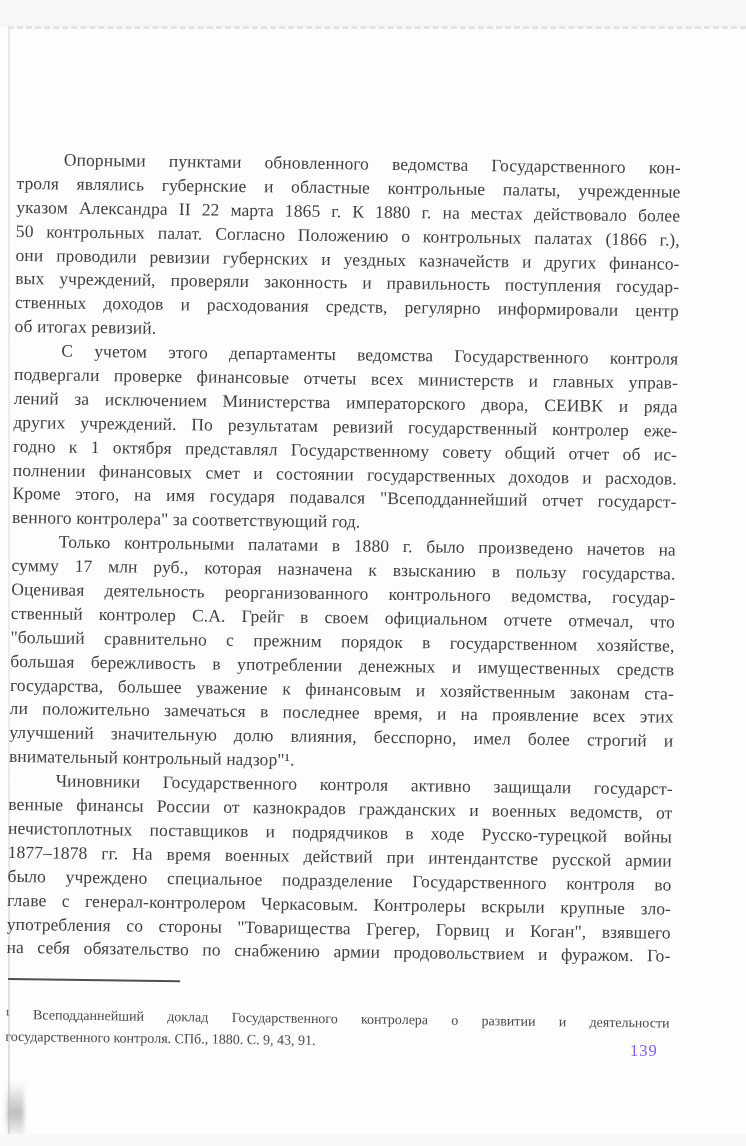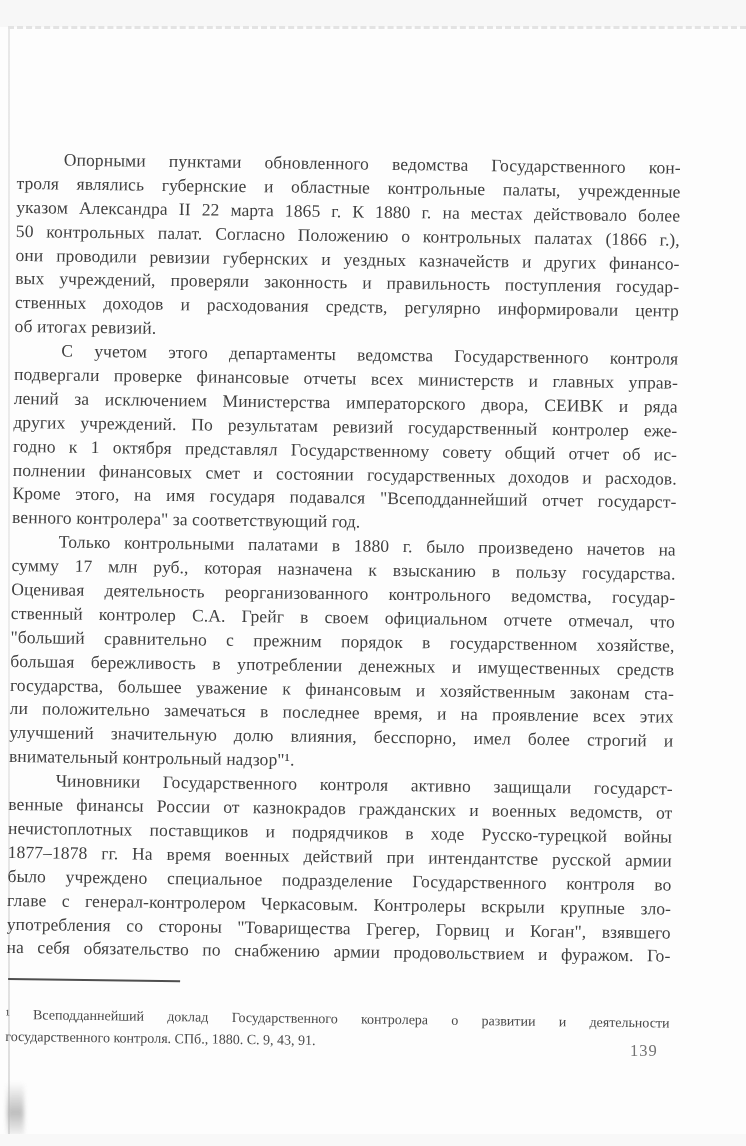--- a/index.html
+++ b/index.html
@@ -86,21 +86,21 @@
     text-align: justify;
     text-align-last: justify;
     color: #4a4a4a;
   }
   .fline.last { text-align-last: left; }
   .page-number {
     position: absolute;
     left: 630px;
     top: 1041px;
     font-size: 16.5px;
-    color: #737373;
+    color: #8b5cf6;
     letter-spacing: 1px;
   }
 </style>
 </head>
 <body>
 
 <div class="viewport">
 
   <div class="scan-top-band"></div>
   <div class="scan-top-line"></div>

